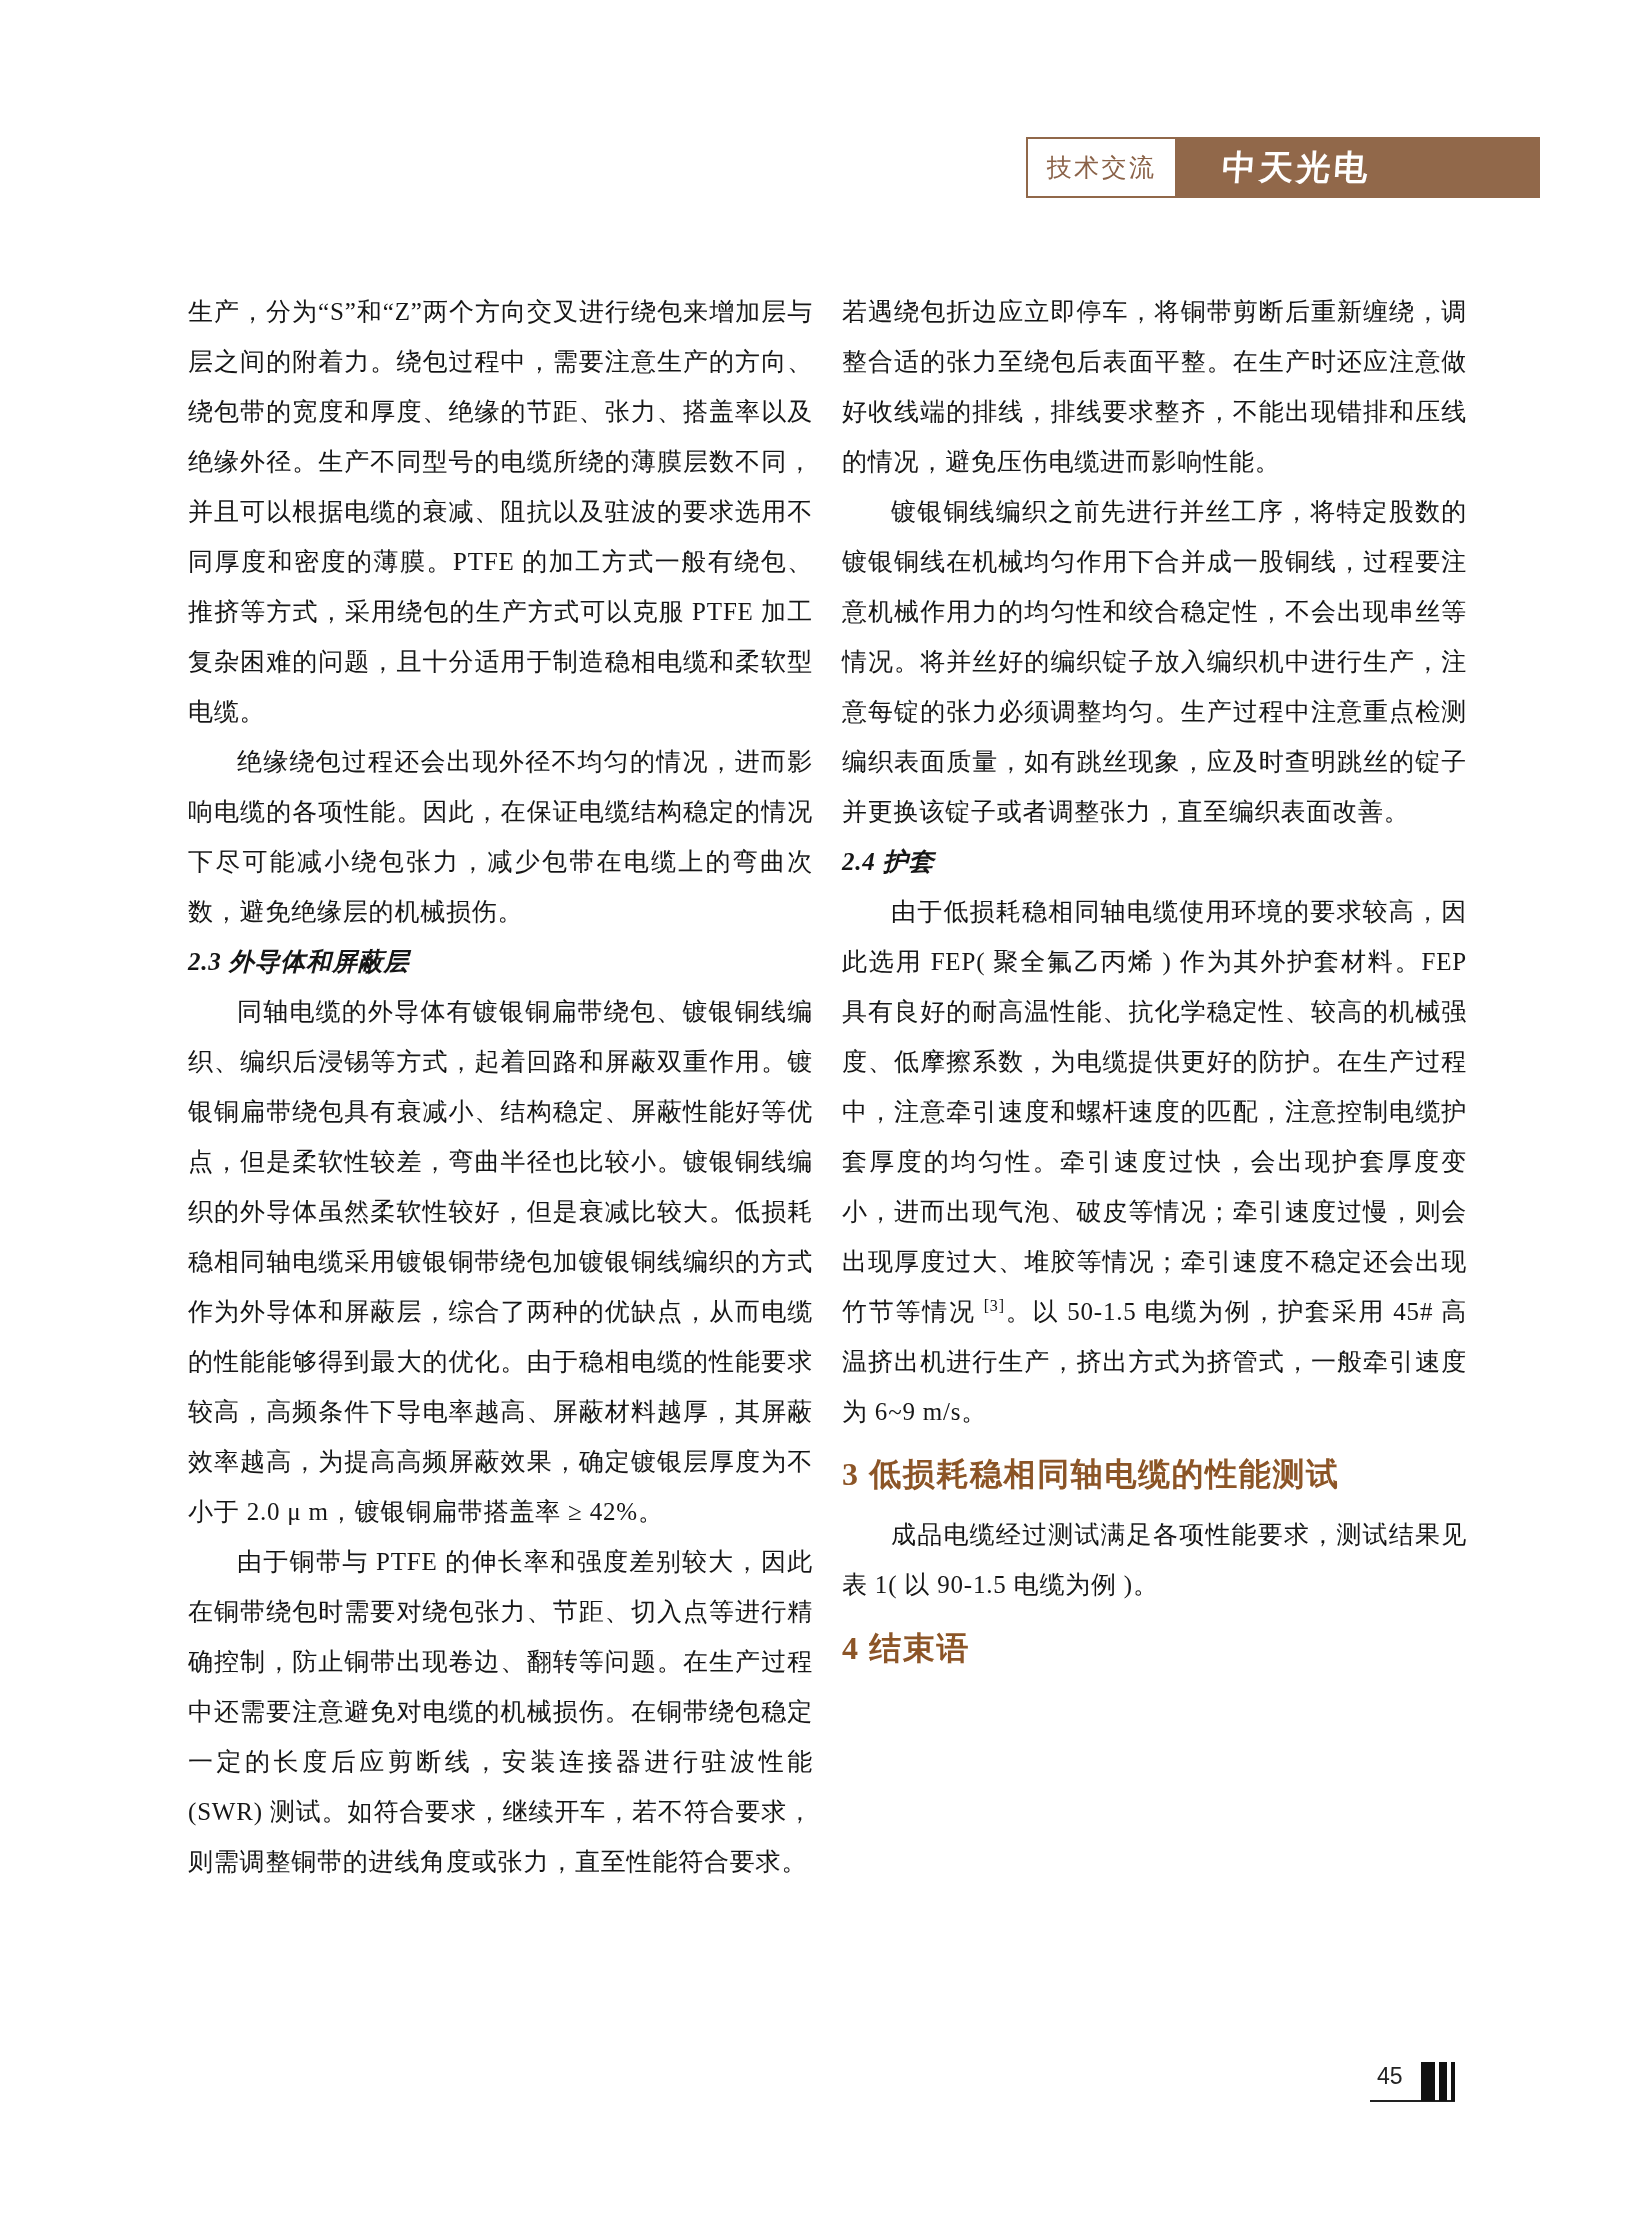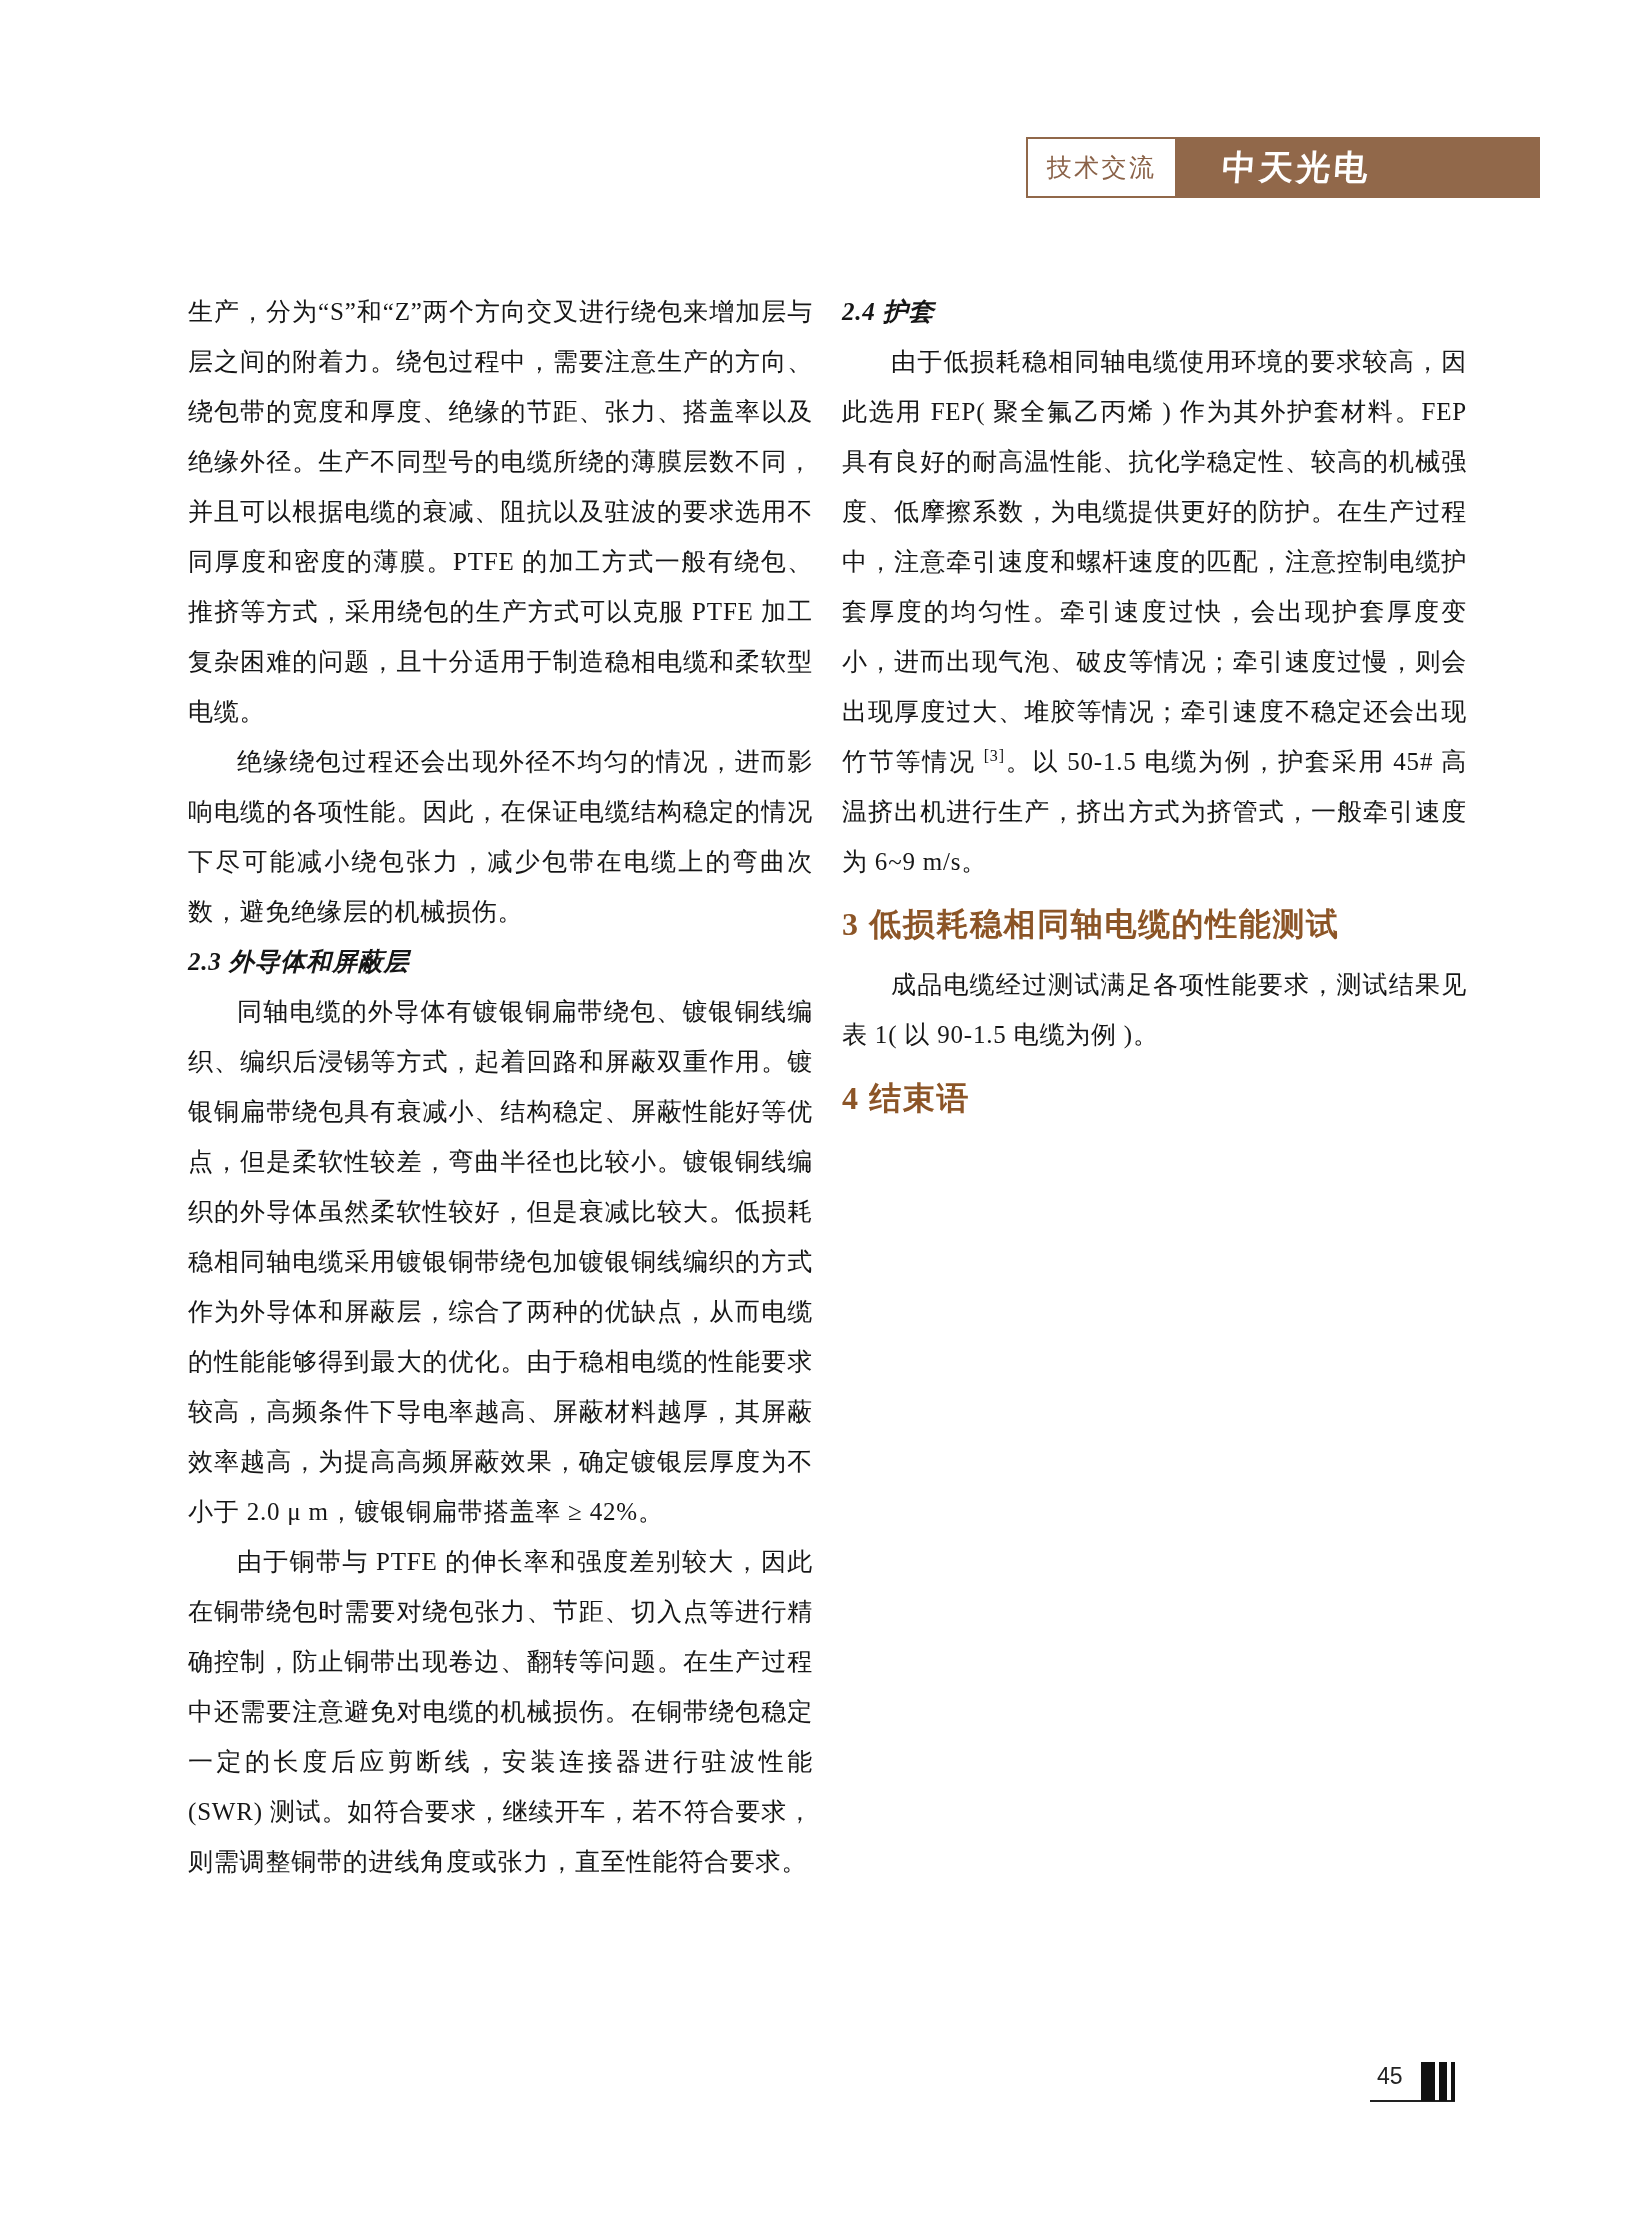--- a/index.html
+++ b/index.html
@@ -145,20 +145,22 @@
 
   <div class="col col-left">
     <p>生产，分为“S”和“Z”两个方向交叉进行绕包来增加层与层之间的附着力。绕包过程中，需要注意生产的方向、绕包带的宽度和厚度、绝缘的节距、张力、搭盖率以及绝缘外径。生产不同型号的电缆所绕的薄膜层数不同，并且可以根据电缆的衰减、阻抗以及驻波的要求选用不同厚度和密度的薄膜。PTFE 的加工方式一般有绕包、推挤等方式，采用绕包的生产方式可以克服 PTFE 加工复杂困难的问题，且十分适用于制造稳相电缆和柔软型电缆。</p>
     <p class="ind">绝缘绕包过程还会出现外径不均匀的情况，进而影响电缆的各项性能。因此，在保证电缆结构稳定的情况下尽可能减小绕包张力，减少包带在电缆上的弯曲次数，避免绝缘层的机械损伤。</p>
     <h3 class="subhead">2.3 外导体和屏蔽层</h3>
     <p class="ind">同轴电缆的外导体有镀银铜扁带绕包、镀银铜线编织、编织后浸锡等方式，起着回路和屏蔽双重作用。镀银铜扁带绕包具有衰减小、结构稳定、屏蔽性能好等优点，但是柔软性较差，弯曲半径也比较小。镀银铜线编织的外导体虽然柔软性较好，但是衰减比较大。低损耗稳相同轴电缆采用镀银铜带绕包加镀银铜线编织的方式作为外导体和屏蔽层，综合了两种的优缺点，从而电缆的性能能够得到最大的优化。由于稳相电缆的性能要求较高，高频条件下导电率越高、屏蔽材料越厚，其屏蔽效率越高，为提高高频屏蔽效果，确定镀银层厚度为不小于 2.0 μ m，镀银铜扁带搭盖率 ≥ 42%。</p>
     <p class="ind">由于铜带与 PTFE 的伸长率和强度差别较大，因此在铜带绕包时需要对绕包张力、节距、切入点等进行精确控制，防止铜带出现卷边、翻转等问题。在生产过程中还需要注意避免对电缆的机械损伤。在铜带绕包稳定一定的长度后应剪断线，安装连接器进行驻波性能(SWR) 测试。如符合要求，继续开车，若不符合要求，则需调整铜带的进线角度或张力，直至性能符合要求。</p>
   </div>
 
   <div class="col col-right">
+    <p>若遇绕包折边应立即停车，将铜带剪断后重新缠绕，调整合适的张力至绕包后表面平整。在生产时还应注意做好收线端的排线，排线要求整齐，不能出现错排和压线的情况，避免压伤电缆进而影响性能。</p>
+    <p class="ind">镀银铜线编织之前先进行并丝工序，将特定股数的镀银铜线在机械均匀作用下合并成一股铜线，过程要注意机械作用力的均匀性和绞合稳定性，不会出现串丝等情况。将并丝好的编织锭子放入编织机中进行生产，注意每锭的张力必须调整均匀。生产过程中注意重点检测编织表面质量，如有跳丝现象，应及时查明跳丝的锭子并更换该锭子或者调整张力，直至编织表面改善。</p>
     <h3 class="subhead">2.4 护套</h3>
     <p class="ind"><span>由于低损耗稳相同轴电缆使用环境的要求较高，因此选用 FEP( 聚全氟乙丙烯 ) 作为其外护套材料。FEP 具有良好的耐高温性能、抗化学稳定性、较高的机械强度、低摩擦系数，为电缆提供更好的防护。在生产过程中，注意牵引速度和螺杆速度的匹配，注意控制电缆护套厚度的均匀性。牵引速度过快，会出现护套厚度变小，进而出现气泡、破皮等情况；牵引速度过慢，则会出现厚度过大、堆胶等情况；牵引速度不稳定还会出现竹节等情况 </span><sup class="ref">[3]</sup><span>。以 50-1.5 电缆为例，护套采用 45# 高温挤出机进行生产，挤出方式为挤管式，一般牵引速度为 6~9 m/s。</span></p>
     <h2 class="sechead">3 低损耗稳相同轴电缆的性能测试</h2>
     <p class="ind">成品电缆经过测试满足各项性能要求，测试结果见表 1( 以 90-1.5 电缆为例 )。</p>
     <h2 class="sechead">4 结束语</h2>
   </div>
 
   <span class="page-number">45</span>
   <div class="footer-rule"></div>
   <div class="footer-bars">

